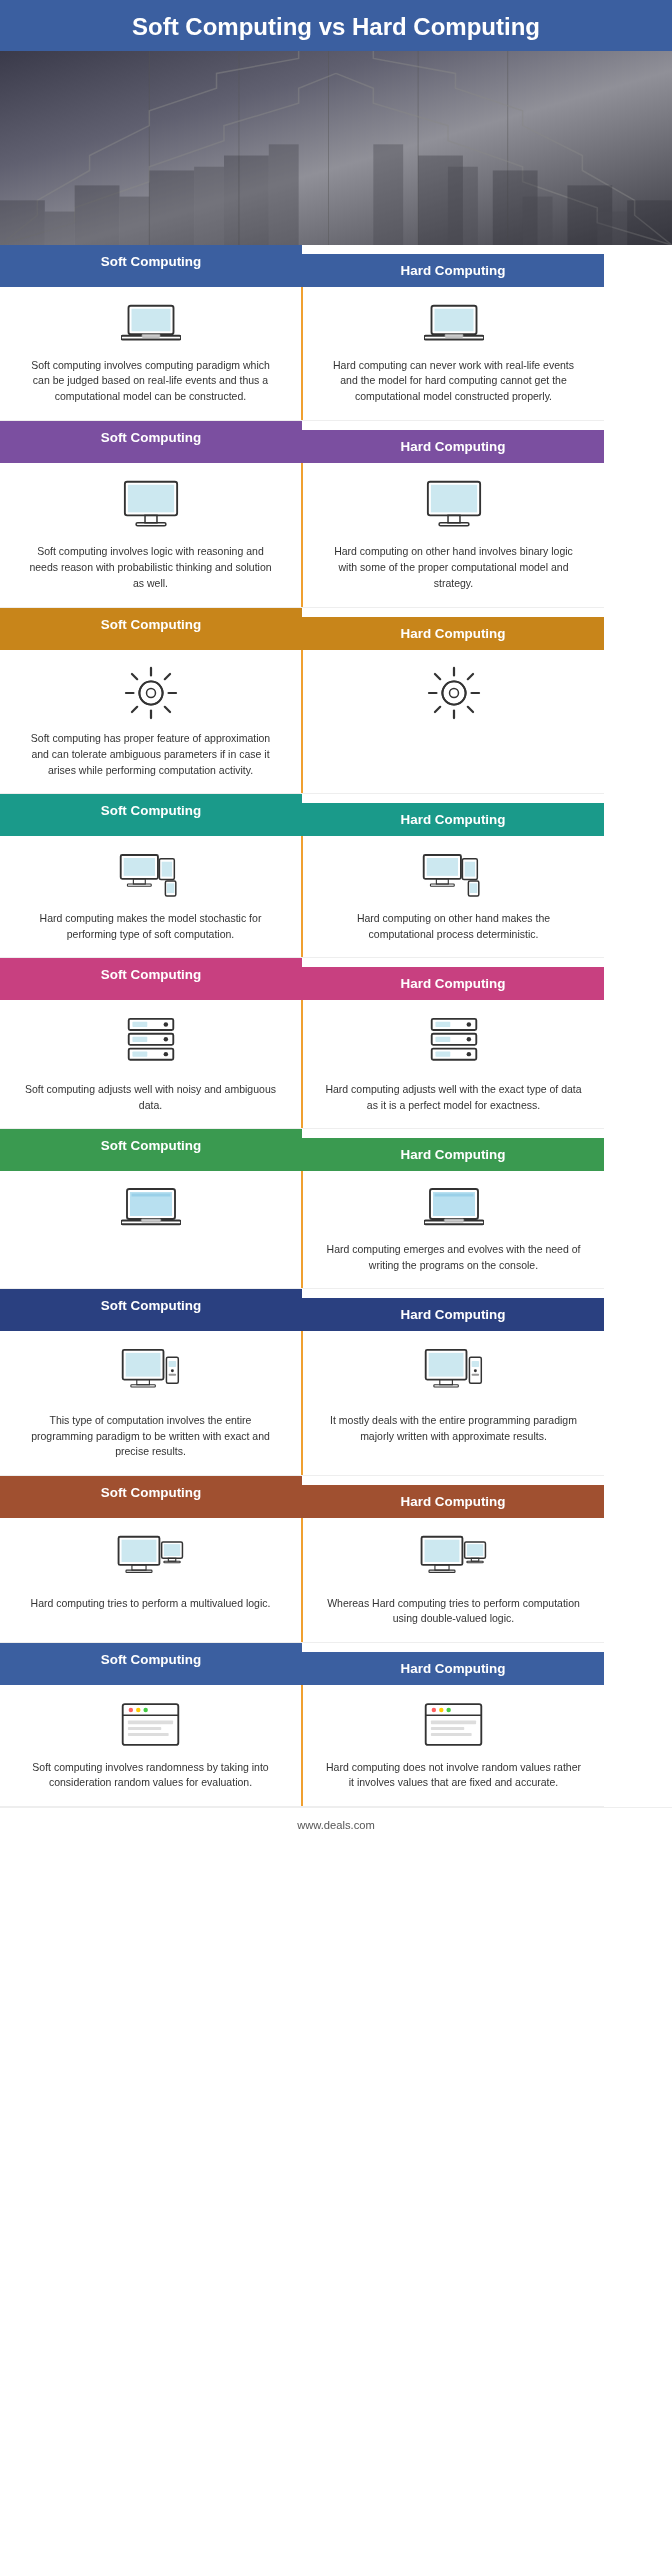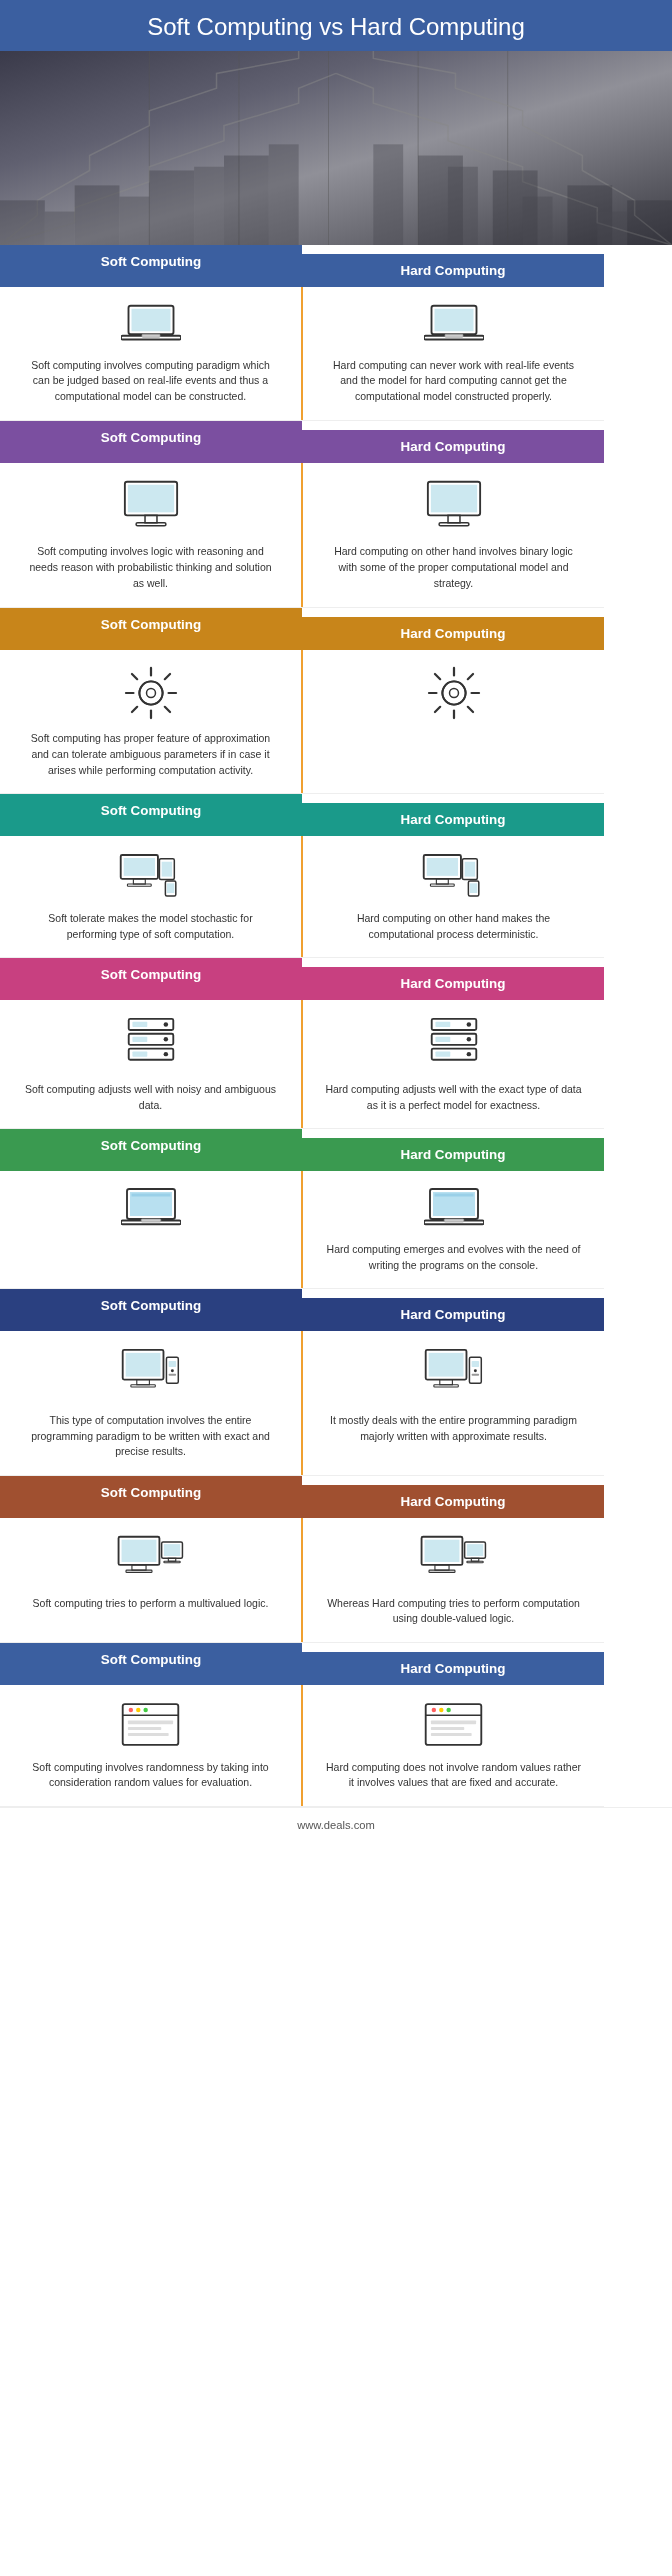--- a/index.html
+++ b/index.html
@@ -9,21 +9,21 @@
       background: #fff;
     }
 
     
     .header {
       background: #3b5fa0;
       color: #fff;
       text-align: center;
       padding: 13.4px 30px 9px;
       font-size: 24px;
-      font-weight: normal;
+      font-weight: bold;
       line-height: 1.2;
     }
 
     
     .hero {
       width: 672px;
       height: 194px;
       background: linear-gradient(160deg, #555 0%, #888 30%, #aaa 50%, #777 70%, #444 100%);
       position: relative;
       overflow: hidden;
@@ -297,21 +297,21 @@
     <rect x="22" y="37" width="16" height="7" fill="none" stroke="#333" stroke-width="1.5"></rect>
     <rect x="14" y="44" width="32" height="3" rx="1" fill="none" stroke="#333" stroke-width="1.5"></rect>
 
     <rect x="57" y="10" width="20" height="28" rx="2" fill="none" stroke="#333" stroke-width="2"></rect>
     <rect x="60" y="14" width="14" height="20" fill="#cce8f0"></rect>
 
     <rect x="65" y="40" width="14" height="20" rx="2" fill="none" stroke="#333" stroke-width="2"></rect>
     <rect x="67" y="43" width="10" height="13" fill="#cce8f0"></rect>
   </svg>
           </div>
-        <p>Soft tolerate makes the model stochastic for performing type of soft computation.</p>
+        <p>Hard computing makes the model stochastic for performing type of soft computation.</p>
       </div>
       <div class="section-cell">
         <div class="icon-area">
             <svg width="67" height="49" viewBox="0 0 90 65" xmlns="http://www.w3.org/2000/svg">
 
     <rect x="5" y="5" width="50" height="32" rx="2" fill="none" stroke="#333" stroke-width="2.5"></rect>
     <rect x="9" y="9" width="42" height="24" fill="#cce8f0"></rect>
     <rect x="22" y="37" width="16" height="7" fill="none" stroke="#333" stroke-width="1.5"></rect>
     <rect x="14" y="44" width="32" height="3" rx="1" fill="none" stroke="#333" stroke-width="1.5"></rect>
 
@@ -457,21 +457,21 @@
     <rect x="6" y="9" width="47" height="30" fill="#cce8f0"></rect>
     <rect x="20" y="43" width="19" height="7" fill="none" stroke="#333" stroke-width="1.5"></rect>
     <rect x="12" y="50" width="35" height="3" rx="1" fill="none" stroke="#333" stroke-width="1.5"></rect>
 
     <rect x="60" y="12" width="28" height="22" rx="2" fill="none" stroke="#333" stroke-width="2"></rect>
     <rect x="63" y="15" width="22" height="16" fill="#cce8f0"></rect>
     <rect x="69" y="34" width="10" height="4" fill="none" stroke="#333" stroke-width="1.5"></rect>
     <rect x="63" y="38" width="22" height="2" rx="1" fill="none" stroke="#333" stroke-width="1.5"></rect>
   </svg>
           </div>
-        <p>Soft computing tries to perform a multivalued logic.</p>
+        <p>Hard computing tries to perform a multivalued logic.</p>
       </div>
       <div class="section-cell">
         <div class="icon-area">
             <svg width="67" height="52" viewBox="0 0 90 70" xmlns="http://www.w3.org/2000/svg">
 
     <rect x="2" y="5" width="55" height="38" rx="2" fill="none" stroke="#333" stroke-width="2.5"></rect>
     <rect x="6" y="9" width="47" height="30" fill="#cce8f0"></rect>
     <rect x="20" y="43" width="19" height="7" fill="none" stroke="#333" stroke-width="1.5"></rect>
     <rect x="12" y="50" width="35" height="3" rx="1" fill="none" stroke="#333" stroke-width="1.5"></rect>
 

